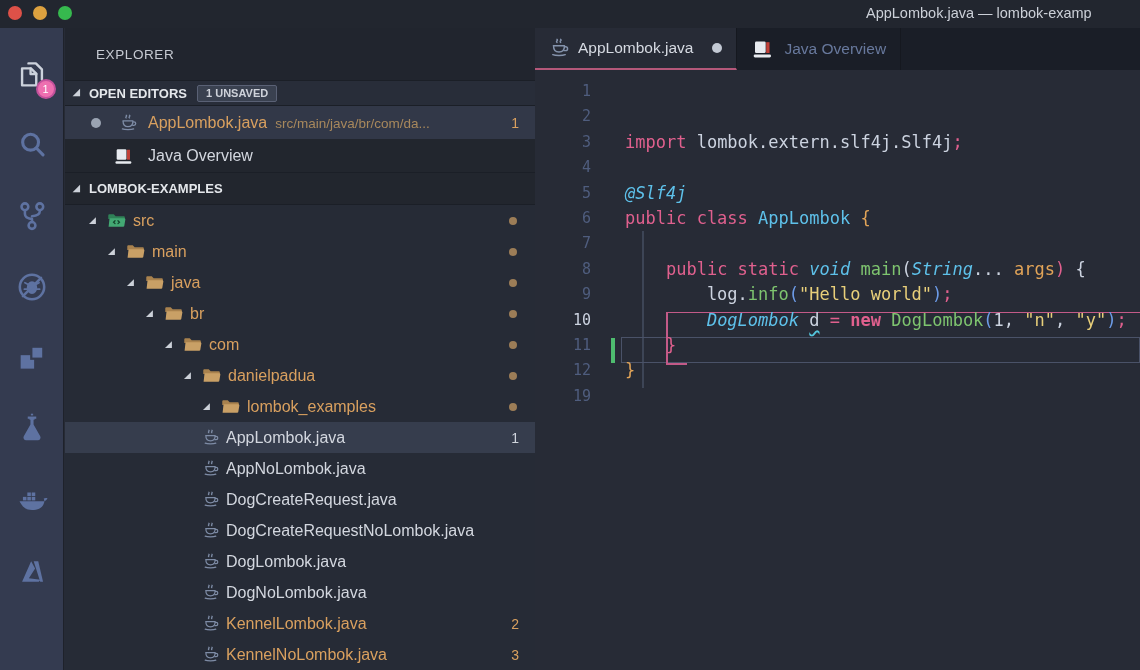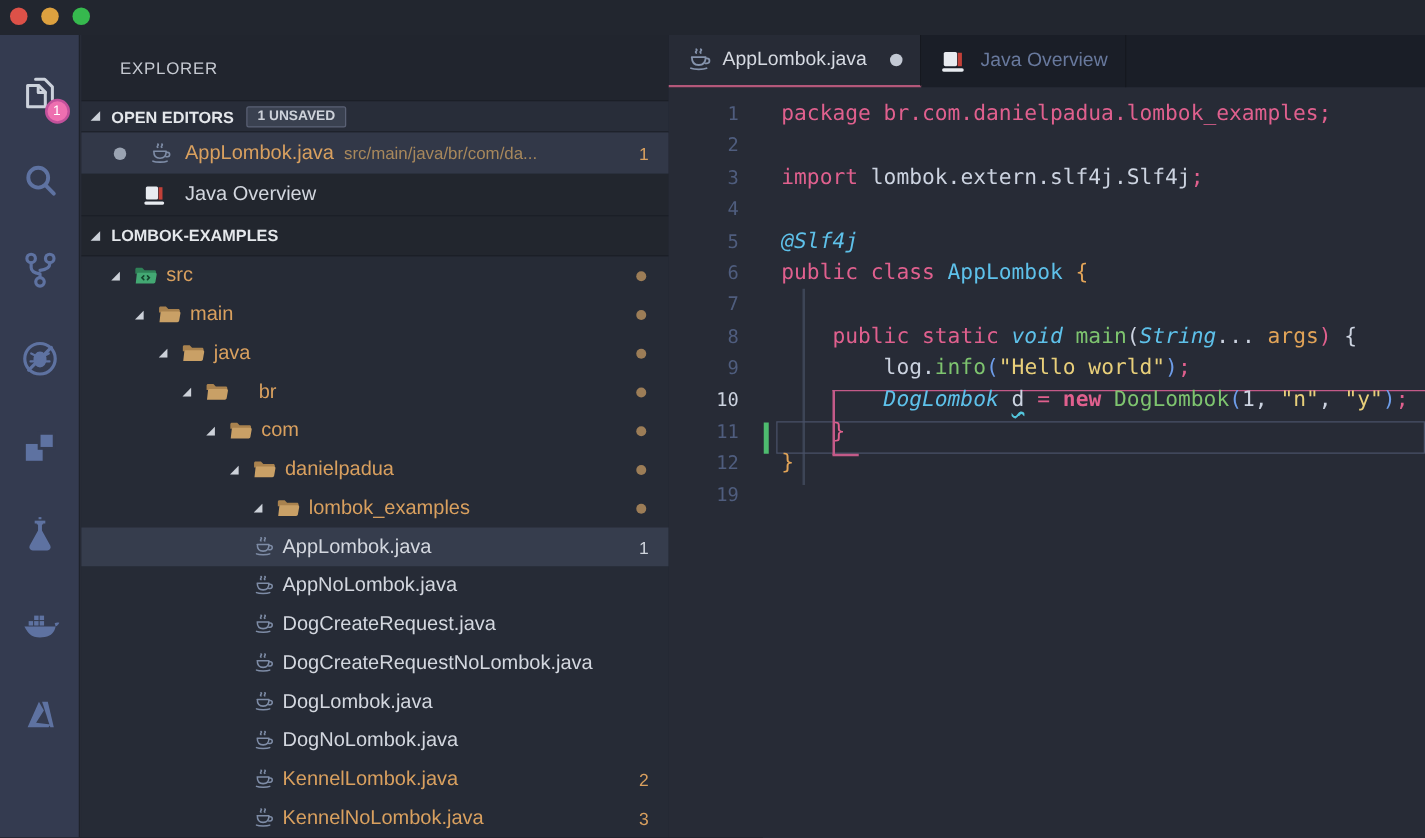--- a/index.html
+++ b/index.html
@@ -93,20 +93,21 @@
 <body>
 
 <div id="app">
 
   <div class="titlebar">
     <div class="lights">
       <span class="light r"></span>
       <span class="light y"></span>
       <span class="light g"></span>
     </div>
+    <span class="tb-title">AppLombok.java — lombok-examp</span>
   </div>
 
   <div class="activitybar" id="activitybar">
       <div class="ab-item active">
         <svg viewBox="0 0 24 24" stroke="currentColor" fill="none" stroke-linecap="round" stroke-linejoin="round" stroke-width="1.7">
           <path d="M9.5 4.5h5.2L19 8.8V16"></path>
           <path d="M5 8h6.2l3.8 3.8V20H5z"></path>
           <path d="M11 8v4h4"></path>
         </svg>
         <span class="ab-badge">1</span>
@@ -239,21 +240,21 @@
           <span class="t-dot"></span>
         </div>
         <div class="tree-row">
           <span class="tw" style="left:81px">◢</span>
           <span class="t-icon" style="left:99px">
             <svg viewBox="0 0 18 16" width="19" height="17">
               <path d="M1.2 3.2c0-.7.5-1.2 1.2-1.2h4l1.8 1.9h7.5c.7 0 1.2.5 1.2 1.2v1.4H1.2z" fill="#a9824e"></path>
               <path d="M1.5 14h13.6c.6 0 1.2-.5 1.3-1.1l1-5.8c.1-.7-.4-1.3-1.1-1.3H3.6c-.6 0-1.2.4-1.3 1L1.5 14z" fill="#c9a066"></path>
             </svg>
           </span>
-          <span class="t-label orange" style="left:142px">br</span>
+          <span class="t-label orange" style="left:125px">br</span>
           <span class="t-dot"></span>
         </div>
         <div class="tree-row">
           <span class="tw" style="left:100px">◢</span>
           <span class="t-icon" style="left:118px">
             <svg viewBox="0 0 18 16" width="19" height="17">
               <path d="M1.2 3.2c0-.7.5-1.2 1.2-1.2h4l1.8 1.9h7.5c.7 0 1.2.5 1.2 1.2v1.4H1.2z" fill="#a9824e"></path>
               <path d="M1.5 14h13.6c.6 0 1.2-.5 1.3-1.1l1-5.8c.1-.7-.4-1.3-1.1-1.3H3.6c-.6 0-1.2.4-1.3 1L1.5 14z" fill="#c9a066"></path>
             </svg>
           </span>
@@ -401,21 +402,21 @@
       </div>
     </div>
 
   <div class="editor-body" id="editor">
     <div class="ov" style="left:107px;top:161px;width:1.5px;height:157px;background:var(--guide-gray)"></div>
     <div class="ov" style="left:86px;top:267px;right:0;height:26.4px;border:1px solid #4a5268;"></div>
     <div class="ov" style="left:131px;top:241.5px;right:0;height:1.5px;background:var(--guide-pink)"></div>
     <div class="ov" style="left:131px;top:242px;width:1.5px;height:52px;background:var(--guide-pink)"></div>
     <div class="ov" style="left:131px;top:293px;width:21px;height:1.5px;background:var(--guide-pink)"></div>
     <div class="ov" style="left:76px;top:268px;width:3.5px;height:24.5px;background:var(--mod-green)"></div>
-  <div class="code-row"><span class="ln">1</span><span class="ltext"><span class="tk-pink">package br.com.danielpadua.lombok_examples;</span></span></div>
+  <div class="code-row"><span class="ln">1</span></div>
       <div class="code-row"><span class="ln">2</span><span class="ltext"></span></div>
       <div class="code-row"><span class="ln">3</span><span class="ltext"><span class="tk-pink">import </span><span class="tk-fg">lombok.extern.slf4j.Slf4j</span><span class="tk-pink">;</span></span></div>
       <div class="code-row"><span class="ln">4</span><span class="ltext"></span></div>
       <div class="code-row"><span class="ln">5</span><span class="ltext"><span class="tk-cyan-i">@Slf4j</span></span></div>
       <div class="code-row"><span class="ln">6</span><span class="ltext"><span class="tk-pink">public class </span><span class="tk-cyan">AppLombok</span><span class="tk-fg"> </span><span class="tk-brace">{</span></span></div>
       <div class="code-row"><span class="ln">7</span><span class="ltext"></span></div>
       <div class="code-row"><span class="ln">8</span><span class="ltext"><span class="tk-fg">    </span><span class="tk-pink">public static </span><span class="tk-cyan-i">void</span><span class="tk-fg"> </span><span class="tk-green">main</span><span class="tk-fg">(</span><span class="tk-cyan-i">String</span><span class="tk-fg">...</span><span class="tk-orange-i"> args</span><span class="tk-pink">)</span><span class="tk-fg"> {</span></span></div>
       <div class="code-row"><span class="ln">9</span><span class="ltext"><span class="tk-fg">        log.</span><span class="tk-green">info</span><span class="tk-blue">(</span><span class="tk-yellow">"Hello world"</span><span class="tk-blue">)</span><span class="tk-pink">;</span></span></div>
       <div class="code-row active"><span class="ln">10</span><span class="ltext"><span class="tk-fg">        </span><span class="tk-cyan-i">DogLombok</span><span class="tk-fg"> </span><span class="tk-squig">d</span><span class="tk-fg"> </span><span class="tk-pink">=</span><span class="tk-fg"> </span><span class="tk-pink-b">new</span><span class="tk-fg"> </span><span class="tk-green">DogLombok</span><span class="tk-blue">(</span><span class="tk-fg">1, </span><span class="tk-yellow">"n"</span><span class="tk-fg">, </span><span class="tk-yellow">"y"</span><span class="tk-blue">)</span><span class="tk-pink">;</span></span></div>
       <div class="code-row"><span class="ln">11</span><span class="ltext"><span class="tk-fg">    </span><span class="tk-pink">}</span></span></div>

